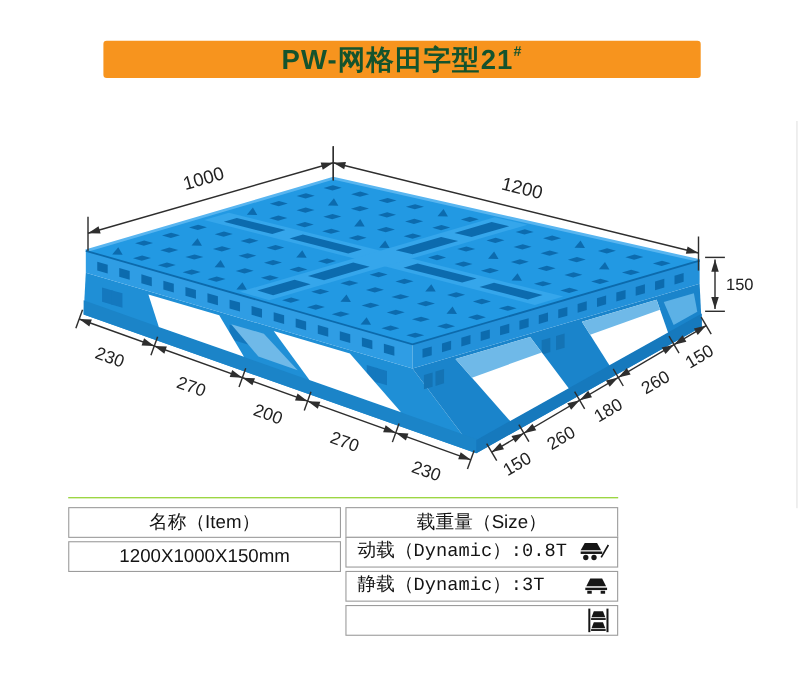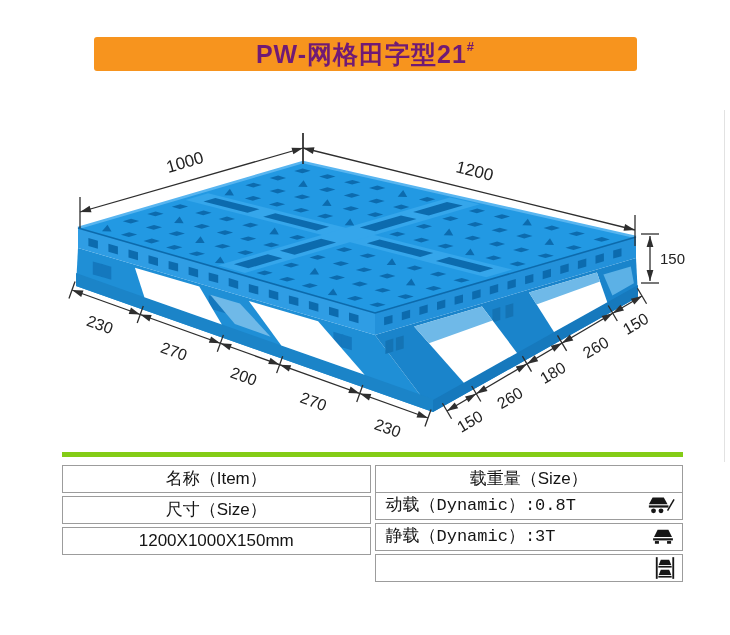--- a/index.html
+++ b/index.html
@@ -4,38 +4,38 @@
 <style>
   html,body{margin:0;padding:0;background:#fff;}
   .page{position:relative;width:730px;height:635px;background:#ffffff;overflow:hidden;
         font-family:"Liberation Sans","DejaVu Sans",sans-serif;}
   .banner{position:absolute;left:94px;top:37px;width:543px;height:34px;border-radius:3px;
           display:flex;align-items:center;justify-content:center;
           font-size:25px;font-weight:bold;letter-spacing:1px;}
   .banner sup{font-size:13px;line-height:0;position:relative;top:-7px;font-weight:bold;}
   .figure-svg{position:absolute;left:0;top:0;}
   .edge-line{position:absolute;left:724px;top:110px;width:1px;height:352px;background:#e2e2e2;}
-  .spec{position:absolute;left:62px;top:452px;width:621px;border-top:5px solid #84cc16;
+  .spec{position:absolute;left:62px;top:452px;width:500px;border-top:1px solid #84cc16;
         padding-top:8px;display:flex;gap:4px;}
   .spec-col{flex:1 1 0;min-width:0;}
   .cell{border:1px solid #9c9c9c;height:26px;line-height:26px;background:#fff;
         text-align:center;font-size:17px;color:#141414;white-space:nowrap;overflow:hidden;}
   .cell sup{font-size:9px;line-height:0;}
   .cell.joined{margin-top:-1px;}
   .cell.gap{margin-top:3px;}
   .cell.load-row{text-align:left;padding-left:10px;position:relative;font-family:Liberation Mono, monospace;}
   .load-icon{position:absolute;right:7px;top:50%;transform:translateY(-50%);}
   .load-icon svg{display:block;}
 </style>
 </head>
 <body>
 
 <div class="page">
 
-  <div class="banner" style="background: rgb(247, 148, 30); color: #701a75;">
+  <div class="banner" style="background: rgb(247, 148, 30); color: #14532d;">
     <span>PW-网格田字型21</span>
       <sup>#</sup>
   </div>
 
   <svg id="pallet-svg" class="figure-svg" width="730" height="450" viewBox="0 0 730 450">
       <g>
         <polygon points="78.0,248.0 375.0,335.0 433.0,412.0 76.0,286.0" fill="#1F8FD6"></polygon>
         <polygon points="375.0,335.0 636.0,258.0 638.0,297.0 433.0,412.0" fill="#1A84CB"></polygon>
         <polygon points="76.0,273.0 433.0,399.0 433.0,412.0 76.0,286.0" fill="#1B84C8"></polygon>
         <polygon points="433.0,400.0 638.0,285.0 638.0,297.0 433.0,412.0" fill="#1679BD"></polygon>
@@ -261,21 +261,20 @@
         <polygon points="642.0,296.0 630.8,298.7 634.3,304.5" fill="#2E2E2E"></polygon>
         <text x="638.5506704387744" y="328.57504987444366" fill="#222222" font-size="16" text-anchor="middle" font-family="&quot;Liberation Sans&quot;,&quot;DejaVu Sans&quot;,sans-serif" transform="rotate(-30.52970589993411 638.5506704387744 328.57504987444366)">150</text>
       </g>
     </svg>
 
   <div class="edge-line"></div>
 
   <div class="spec">
     <div class="spec-col">
       <div class="cell"><span>名称（Item）</span><sup></sup></div>
-      <div class="cell gap"><span>尺寸（Size）</span><sup></sup></div>
       <div class="cell gap"><span>1200X1000X150mm</span><sup></sup></div>
     </div>
     <div class="spec-col">
       <div class="cell"><span>载重量（Size）</span></div>
       <div class="cell joined load-row">
         <span>动载（Dynamic）:0.8T</span>
         <span class="load-icon">
           <svg width="28" height="19" viewBox="0 0 30 20" fill="#161616">
             <path d="M6 1 L18 1 L22 8 L2 8 Z"></path>
             <rect x="2" y="9.3" width="21" height="2.4"></rect>

